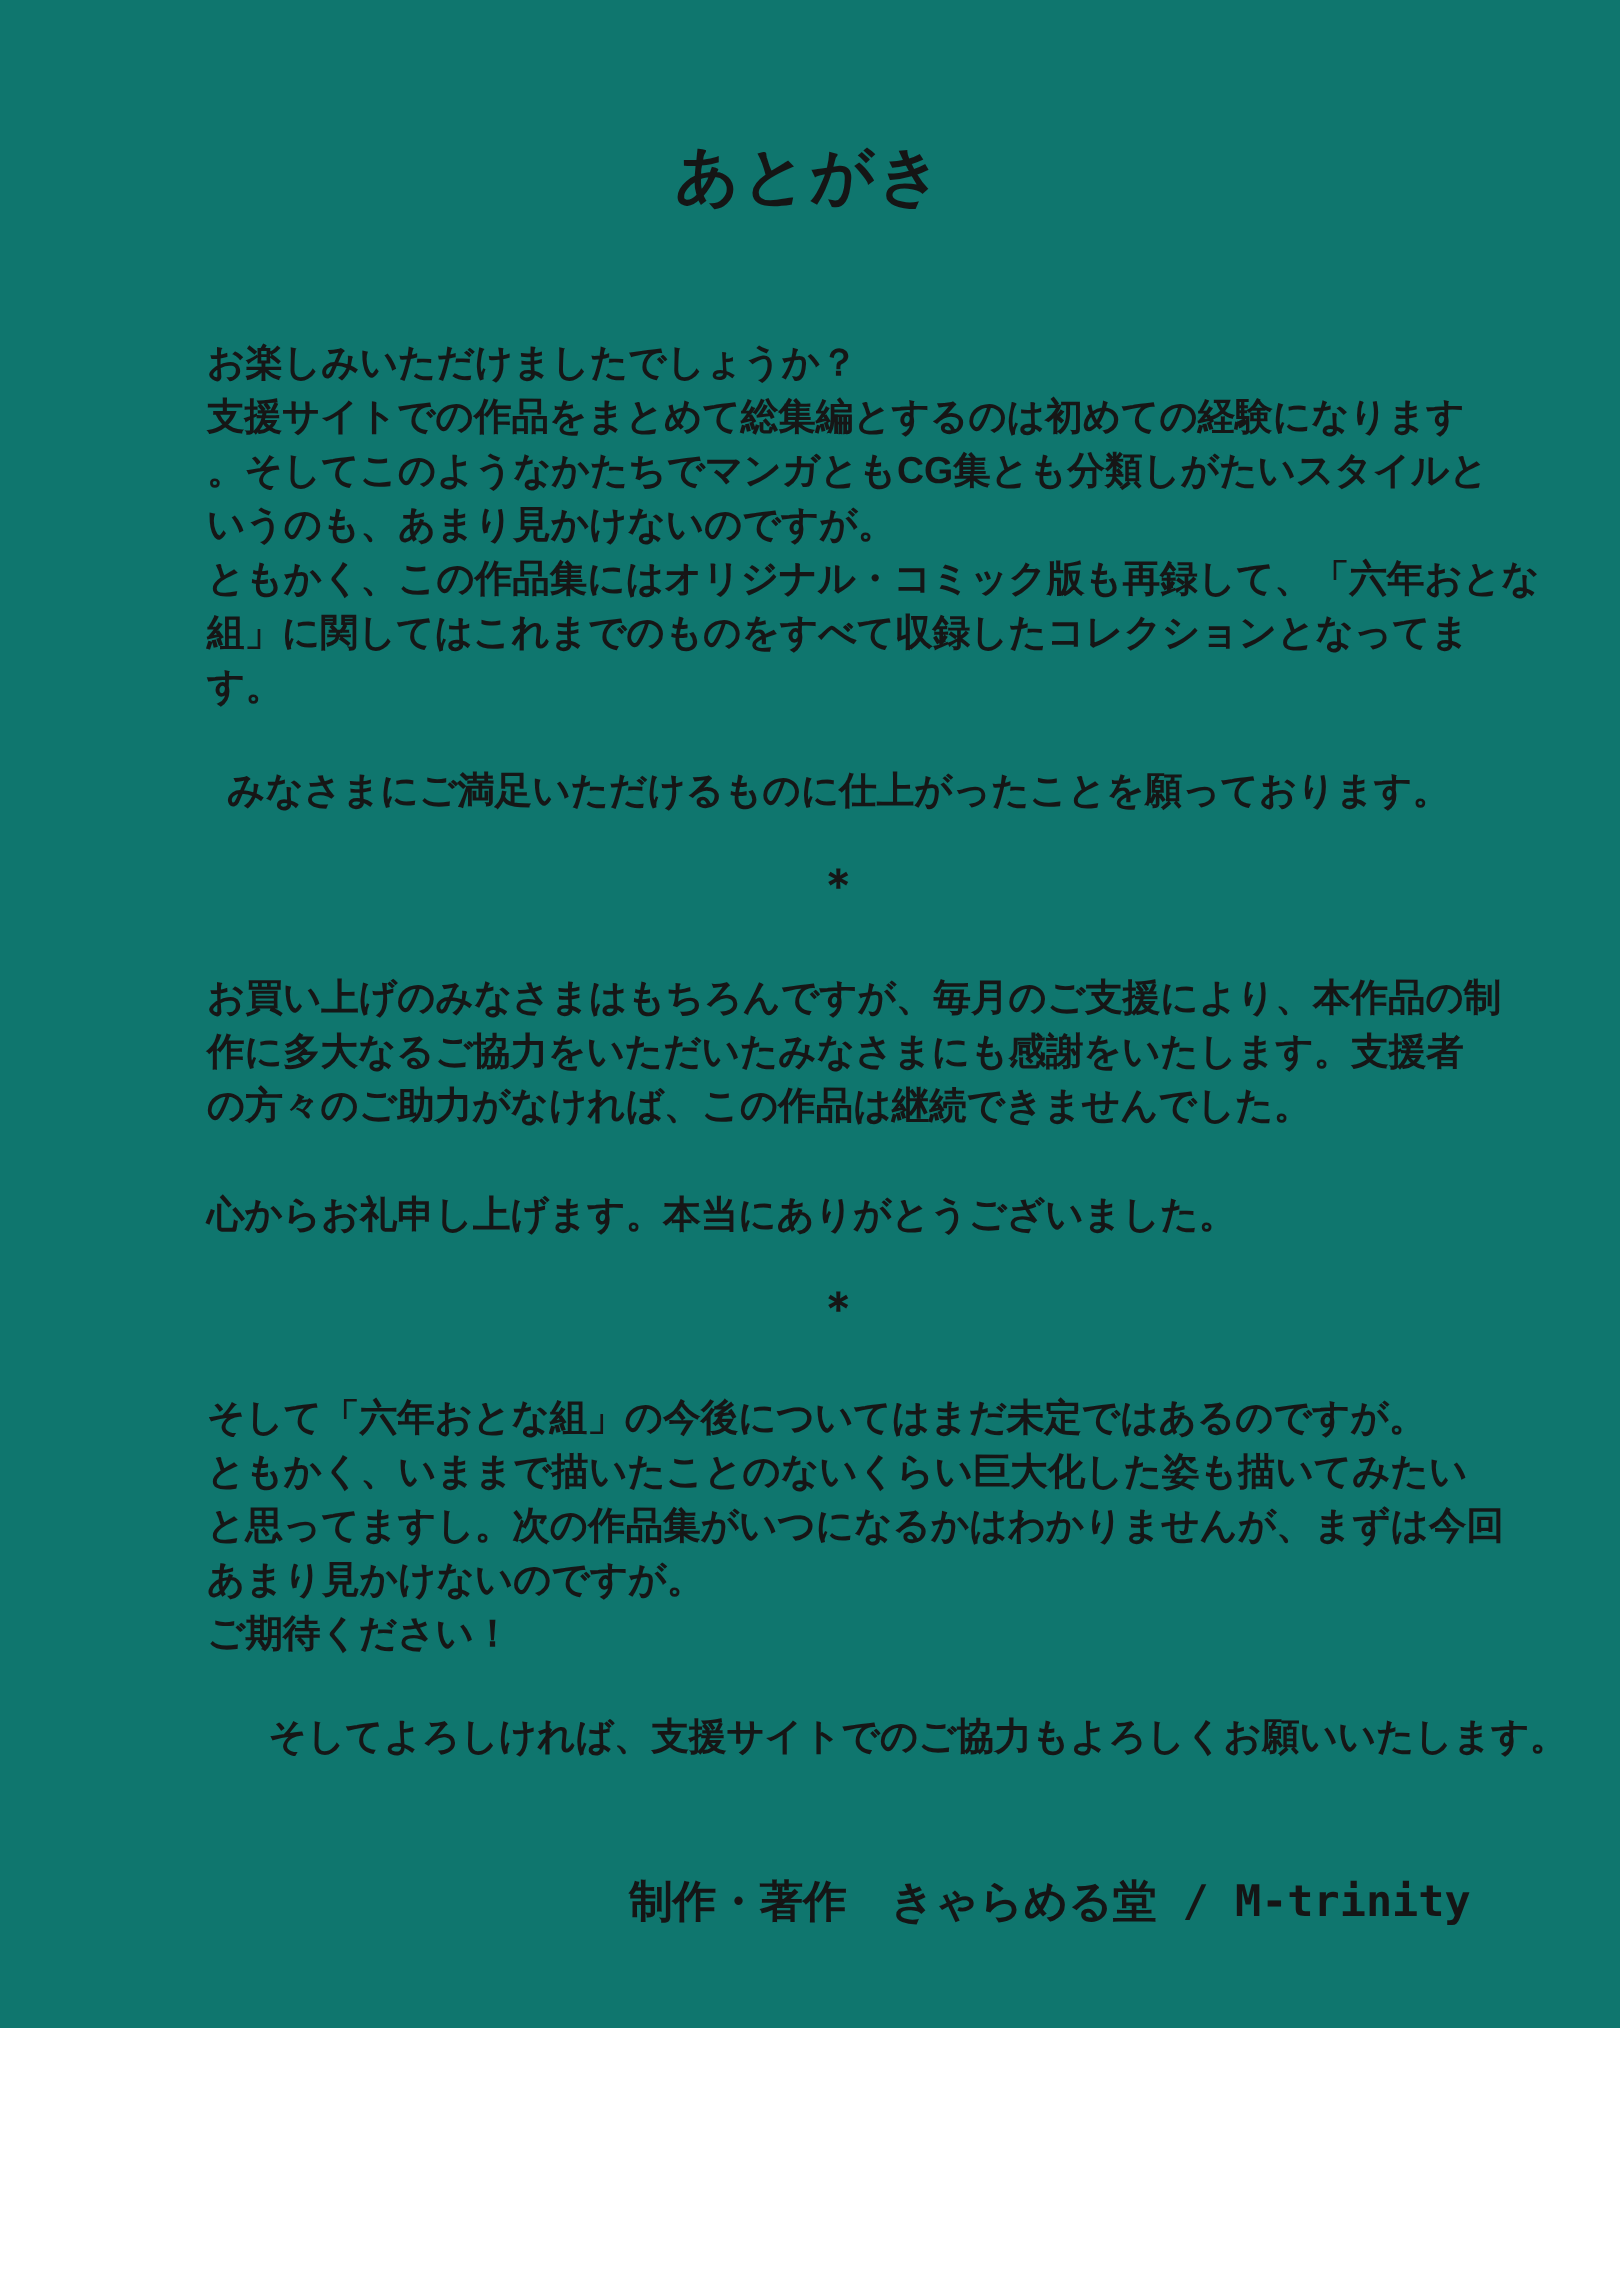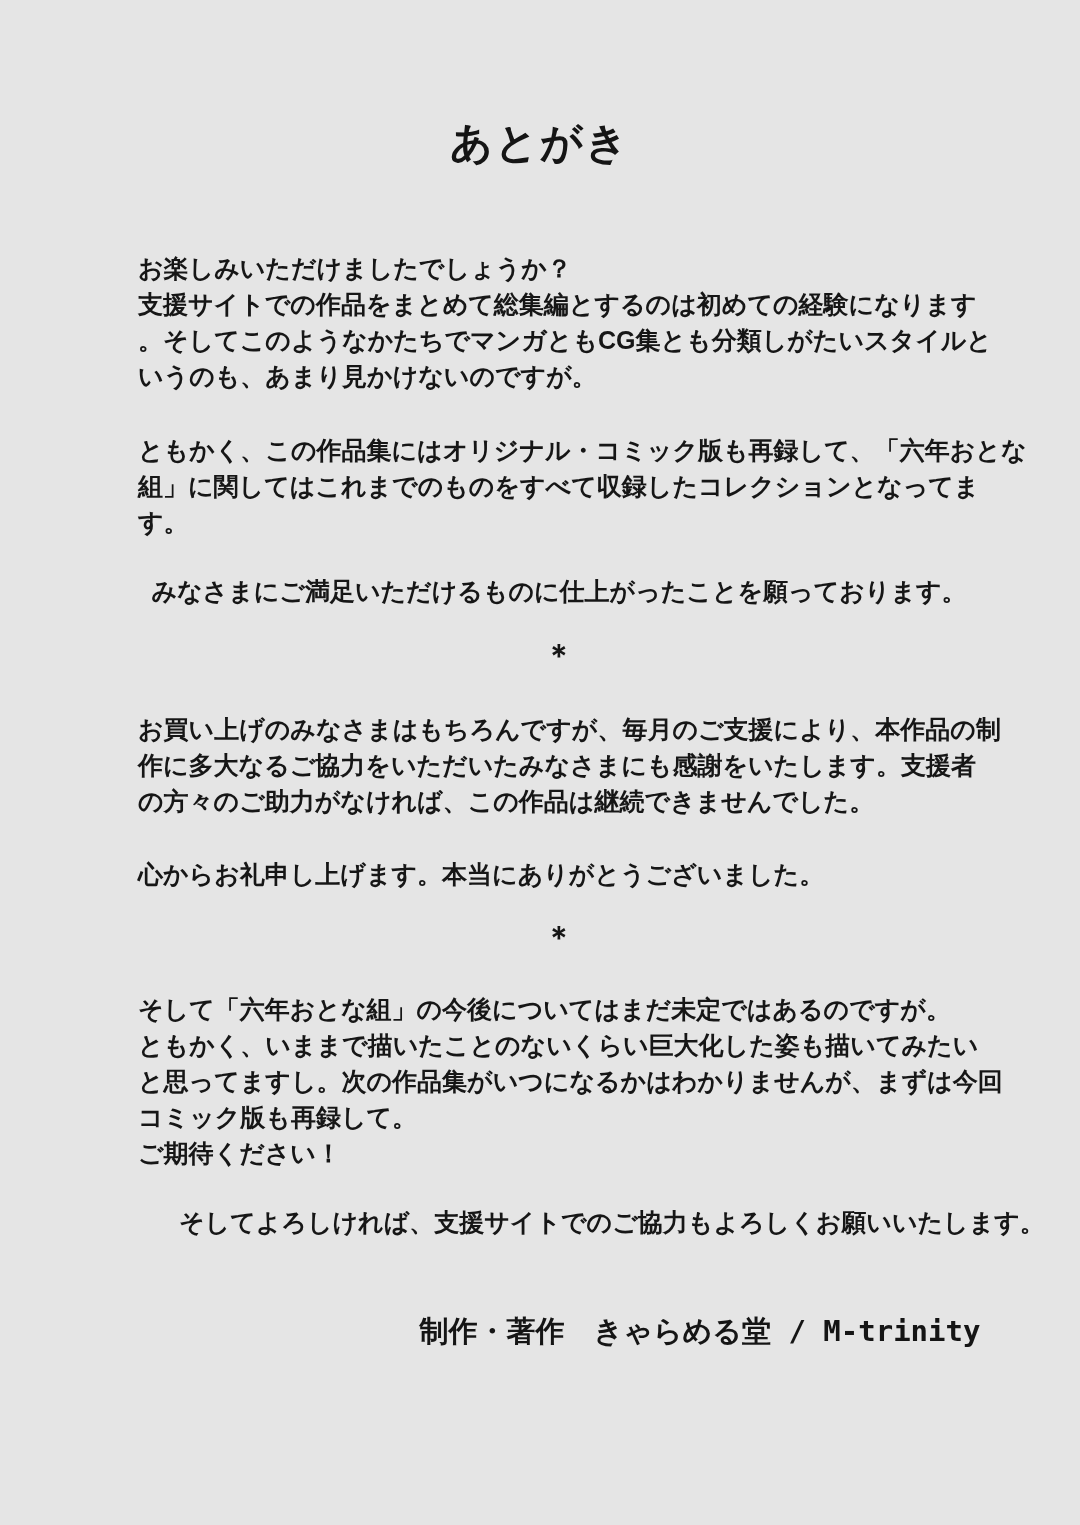--- a/index.html
+++ b/index.html
@@ -8,24 +8,24 @@
     background: #ffffff;
   }
   body {
     width: 1080px;
     height: 1525px;
     overflow: hidden;
     color: #111111;
   }
   .page {
     width: 1080px;
-    height: 1525px;
+    height: 1352px;
     box-sizing: border-box;
-    padding-top: 118px;
-    background: #e5e5e5;
+    padding-top: 92px;
+    background: #0f766e;
   }
   .title {
     margin: 0 0 82px 0;
     font-family: "DejaVu Serif", "Liberation Serif", serif;
     font-weight: bold;
     font-size: 42px;
     line-height: 50px;
     text-align: center;
     letter-spacing: 2px;
     color: #151515;
@@ -40,21 +40,21 @@
     line-height: 36px;
     color: #161616;
   }
   .para {
     margin: 0;
   }
   .line {
     display: block;
     white-space: nowrap;
   }
-  .p2 { margin-top: 38px; }
+  .p2 { }
   .p3 { margin-top: 33px; text-align: center; }
   .p4 { margin-top: 38px; }
   .p5 { margin-top: 37px; }
   .p6 { margin-top: 36px; }
   .p7 { margin-top: 33px; margin-left: 41px; }
   .separator {
     line-height: 36px;
     font-size: 30px;
     text-align: center;
     font-weight: bold;
@@ -112,21 +112,21 @@
     <p class="para p5">
       <span class="line">心からお礼申し上げます。本当にありがとうございました。</span>
     </p>
 
     <div class="separator sep2">＊</div>
 
     <p class="para p6">
       <span class="line">そして「六年おとな組」の今後についてはまだ未定ではあるのですが。</span>
       <span class="line">ともかく、いままで描いたことのないくらい巨大化した姿も描いてみたい</span>
       <span class="line">と思ってますし。次の作品集がいつになるかはわかりませんが、まずは今回</span>
-      <span class="line">コミック版も再録して。</span>
+      <span class="line">あまり見かけないのですが。</span>
       <span class="line">ご期待ください！</span>
     </p>
 
     <p class="para p7">
       <span class="line">そしてよろしければ、支援サイトでのご協力もよろしくお願いいたします。</span>
     </p>
 
   </div>
 
   <div class="credit">制作・著作　きゃらめる堂 / M-trinity</div>

